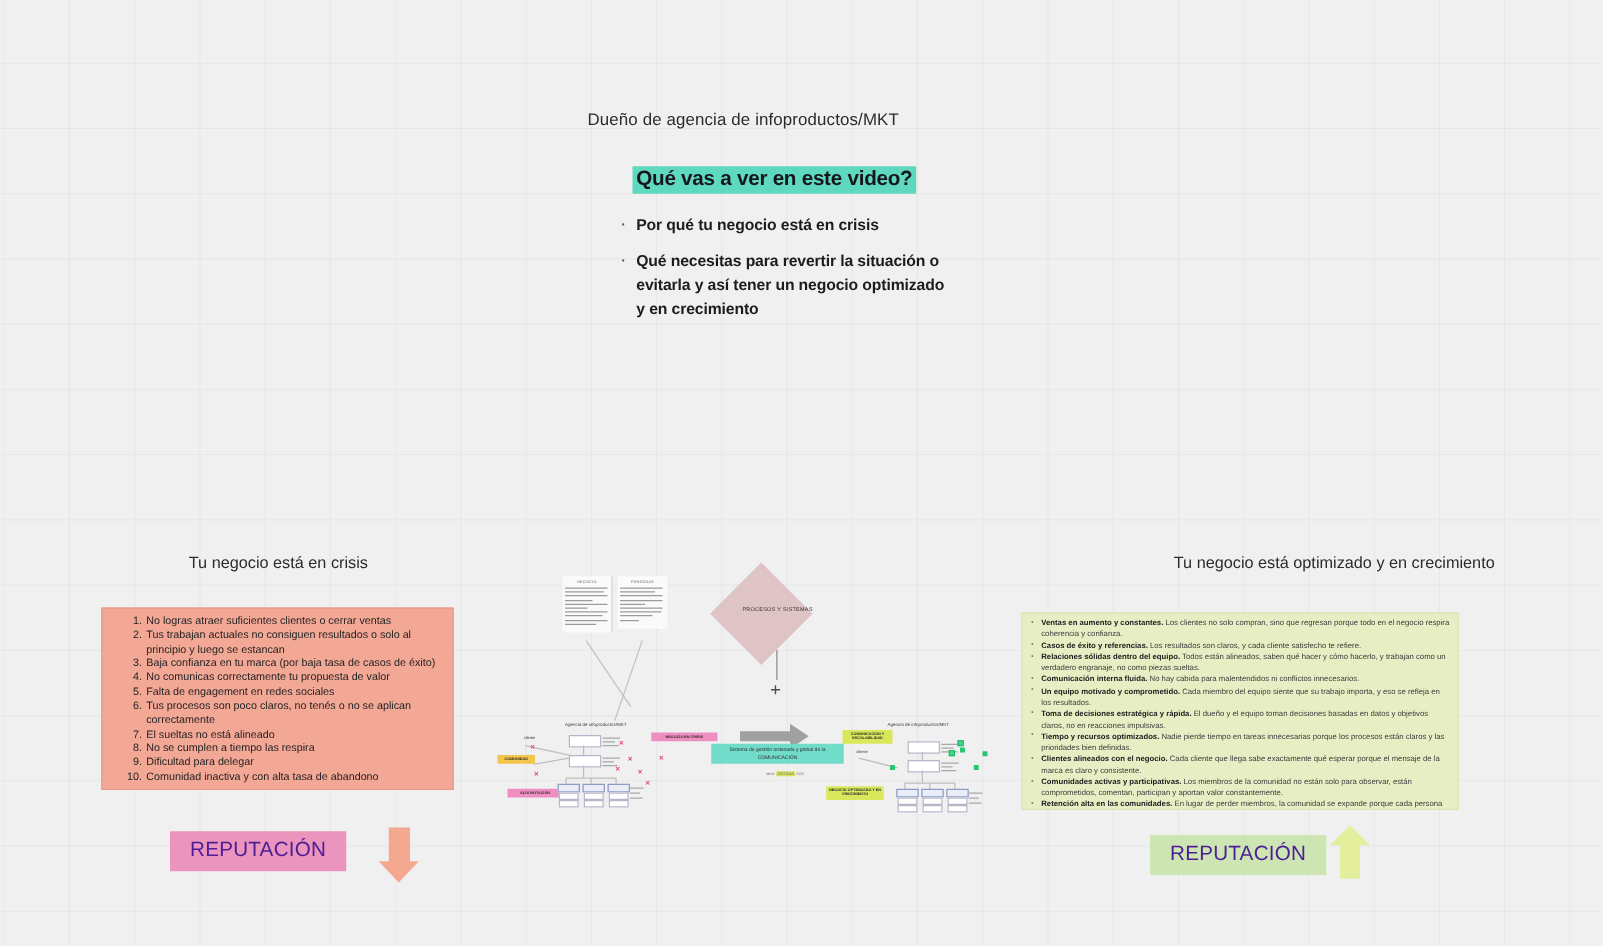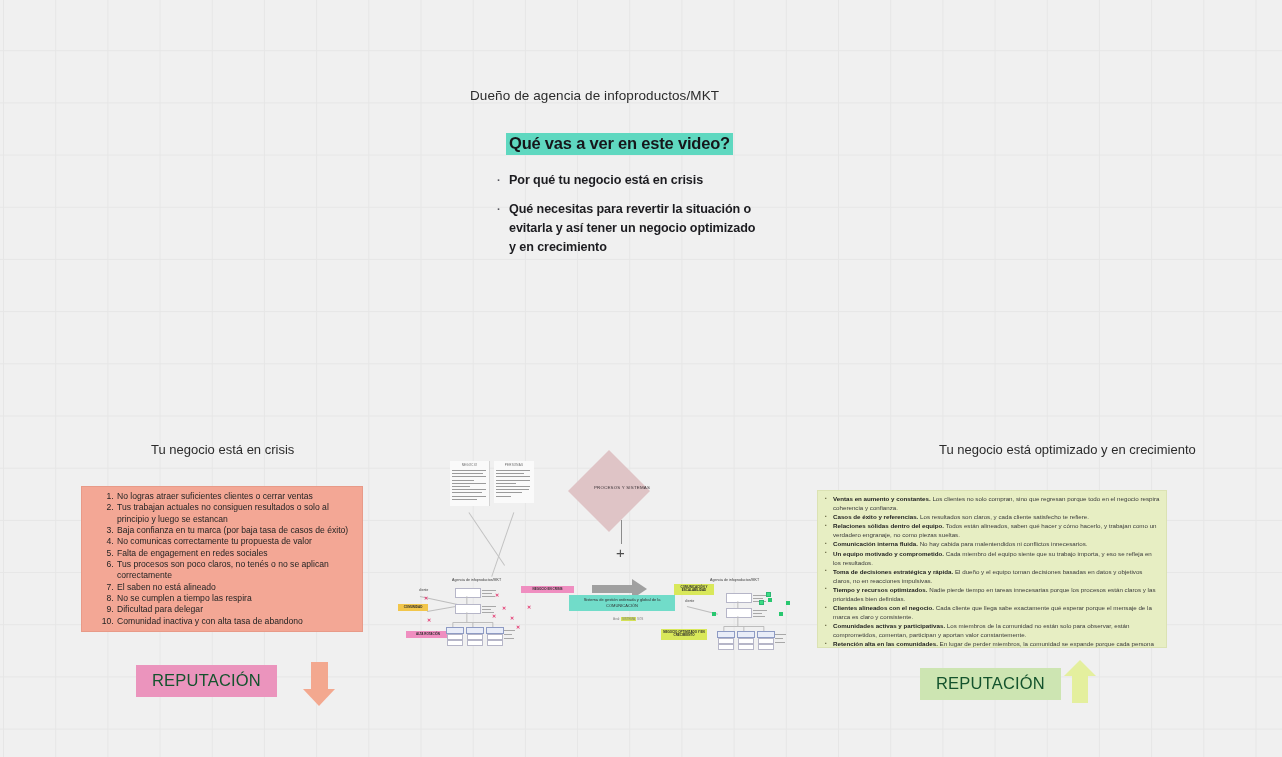--- a/index.html
+++ b/index.html
@@ -137,21 +137,21 @@
     color: #6f6f4a;
   }
   #growth-card .lead {
     font-weight: bold;
     color: #1d1d1d;
   }
 
   
   .rep-badge {
     font-size: 16.5px;
-    color: #14532d;
+    color: #4c1d95;
     letter-spacing: .2px;
     padding: 6px 16px 7px 16px;
     white-space: nowrap;
   }
   #rep-badge-crisis {
     left: 136px; top: 665px;
     background: #eb94bd;
   }
   #rep-badge-growth {
     left: 920px; top: 668px;
@@ -363,21 +363,21 @@
   <div class="abs column-heading" id="crisis-heading">Tu negocio está en crisis</div>
 
   <div class="abs" id="crisis-card">
     <ol>
         <li>No logras atraer suficientes clientes o cerrar ventas</li>
         <li>Tus trabajan actuales no consiguen resultados o solo al principio y luego se estancan</li>
         <li>Baja confianza en tu marca (por baja tasa de casos de éxito)</li>
         <li>No comunicas correctamente tu propuesta de valor</li>
         <li>Falta de engagement en redes sociales</li>
         <li>Tus procesos son poco claros, no tenés o no se aplican correctamente</li>
-        <li>El saben no está alineado</li>
+        <li>El sueltas no está alineado</li>
         <li>No se cumplen a tiempo las respira</li>
         <li>Dificultad para delegar</li>
         <li>Comunidad inactiva y con alta tasa de abandono</li>
       </ol>
   </div>
 
   <div class="abs rep-badge" id="rep-badge-crisis" style="background: rgb(235, 148, 189);">REPUTACIÓN</div>
   <div class="abs arrow-shaft" id="arrow-down-shaft" style="background: rgb(243, 168, 143);"></div>
   <div class="abs" id="arrow-down-head" style="border-top-color: rgb(243, 168, 143);"></div>
 

